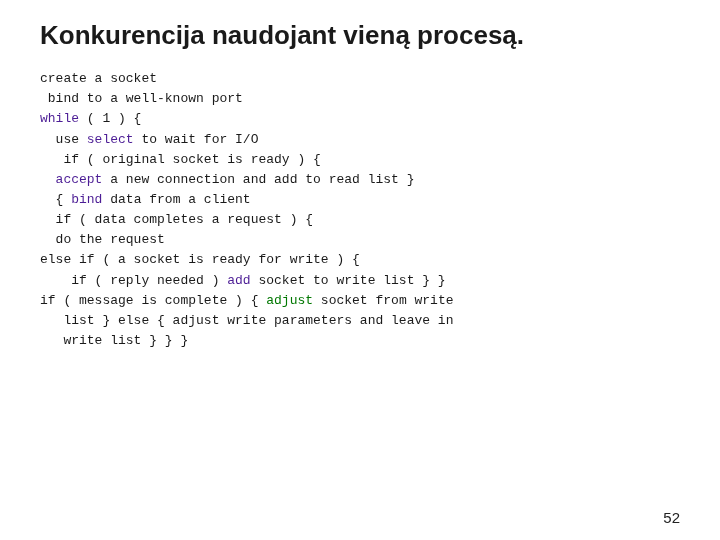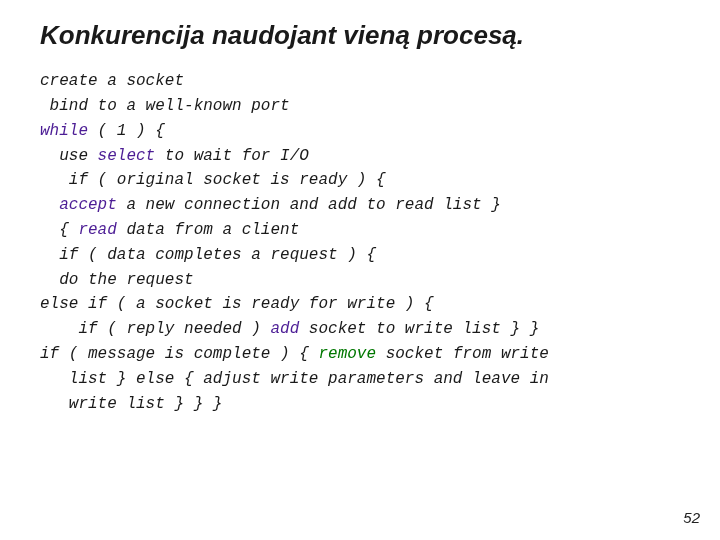--- a/index.html
+++ b/index.html
@@ -8,70 +8,69 @@
       height: 540px;
       background: #ffffff;
       font-family: Arial, Helvetica, sans-serif;
       overflow: hidden;
     }
     .page {
       width: 720px;
       height: 540px;
       padding: 20px 40px 20px 40px;
       position: relative;
-      font-style: italic;
     }
     .title {
       font-size: 26px;
       font-weight: bold;
       color: #1a1a1a;
       margin-bottom: 18px;
       line-height: 1.2;
     }
     .code-block {
       font-family: 'Courier New', Courier, monospace;
-      font-size: 16px;
+      font-size: 13px;
       line-height: 1.55;
       color: #1a1a1a;
     }
     .code-block .kw-blue {
       color: #4c1d95;
       font-weight: normal;
     }
     .code-block .kw-green {
       color: #007700;
       font-weight: normal;
     }
     .page-number {
       position: absolute;
       bottom: 14px;
-      right: 20px;
+      right: 40px;
       font-size: 15px;
       color: #222;
       font-family: Arial, sans-serif;
       margin-left: 16px;
     }
   </style>
 </head>
 <body>
 
 <div class="page">
   <div class="title">Konkurencija naudojant vieną procesą.</div>
 
   <div class="code-block">
     <div>create a socket</div>
     <div>&nbsp;bind to a well-known port</div>
     <div><span class="kw-blue">while</span> ( 1 ) {</div>
     <div>&nbsp;&nbsp;use <span class="kw-blue">select</span> to wait for I/O</div>
     <div>&nbsp;&nbsp;&nbsp;if ( original socket is ready ) {</div>
     <div>&nbsp;&nbsp;<span class="kw-blue">accept</span> a new connection and add to read list }</div>
-    <div>&nbsp;&nbsp;{ <span class="kw-blue">read</span> data from a client</div>
+    <div>&nbsp;&nbsp;{ <span class="kw-blue">bind</span> data from a client</div>
     <div>&nbsp;&nbsp;if ( data completes a request ) {</div>
     <div>&nbsp;&nbsp;do the request</div>
     <div>else if ( a socket is ready for write ) {</div>
     <div>&nbsp;&nbsp;&nbsp;&nbsp;if ( reply needed ) <span class="kw-blue">add</span> socket to write list } }</div>
-    <div>if ( message is complete ) { <span class="kw-green">remove</span> socket from write</div>
+    <div>if ( message is complete ) { <span class="kw-green">adjust</span> socket from write</div>
     <div>&nbsp;&nbsp;&nbsp;list } else { adjust write parameters and leave in</div>
     <div>&nbsp;&nbsp;&nbsp;write list } } }</div>
   </div>
 
   <div class="page-number">52</div>
 </div>
 
 </body></html>

